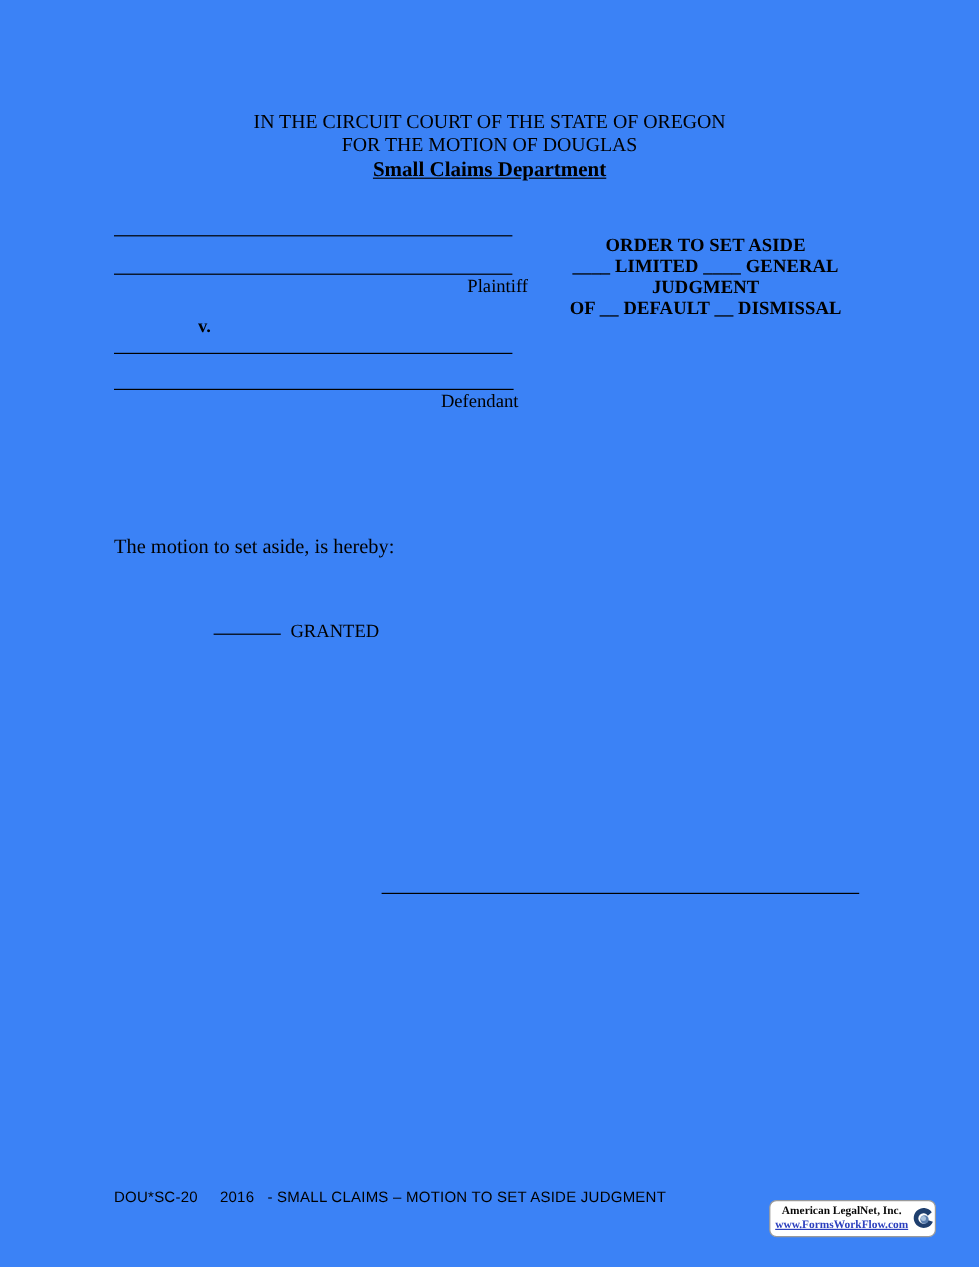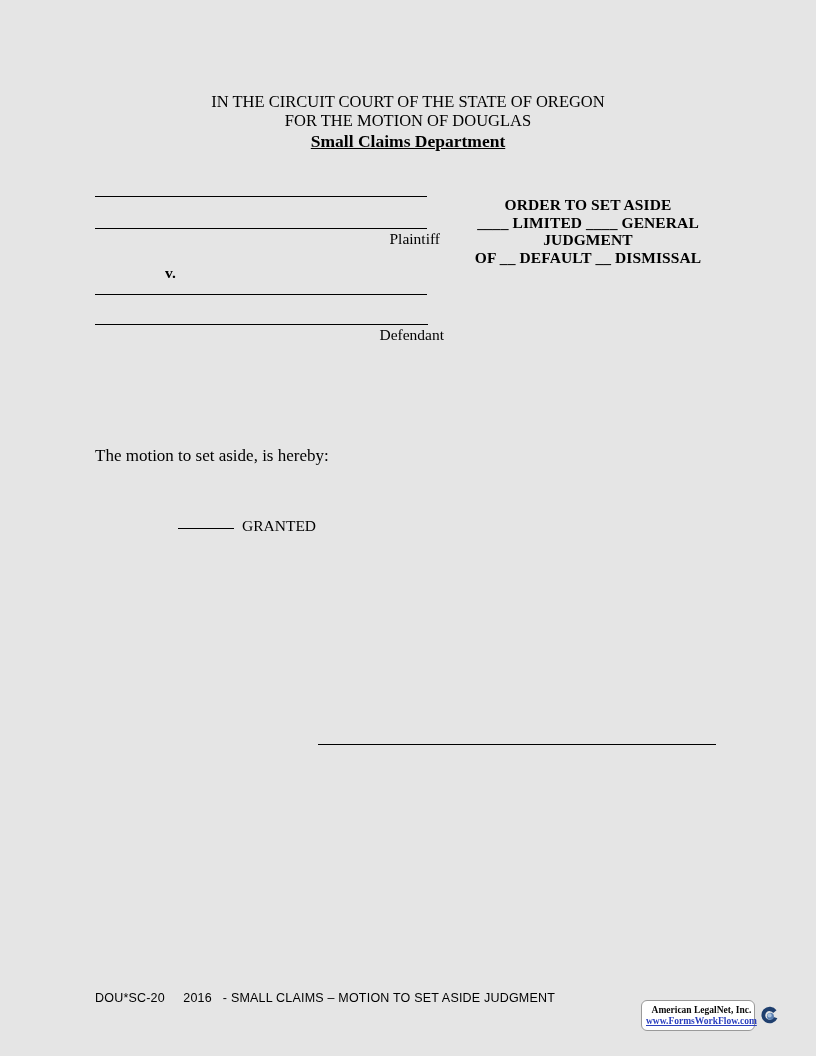--- a/index.html
+++ b/index.html
@@ -8,21 +8,21 @@
     background: #ffffff;
   }
   body {
     font-family: "Liberation Serif", "DejaVu Serif", serif;
     color: #000000;
   }
   .page {
     position: relative;
     width: 816px;
     height: 1056px;
-    background: #e5e5e5;
+    background: #3b82f6;
     overflow: hidden;
   }
 
   
   .court-header {
     position: absolute;
     left: 0;
     top: 92px;
     width: 816px;
     text-align: center;
@@ -66,21 +66,21 @@
   }
   .lbl-v {
     position: absolute;
     left: 70px;
     top: 78px;
     font-size: 15.5px;
     font-weight: bold;
   }
   .lbl-defendant {
     position: absolute;
-    left: 16px;
+    left: 4px;
     top: 140px;
     width: 333px;
     text-align: right;
     font-size: 15.5px;
   }
 
   
   .caption-right {
     position: absolute;
     left: 458px;
@@ -167,21 +167,21 @@
     font-family: "Liberation Sans", "DejaVu Sans", sans-serif;
     font-size: 12.5px;
     letter-spacing: 0.2px;
     white-space: pre;
   }
 
   .legalnet-badge {
     position: absolute;
     left: 641px;
     top: 1000px;
-    width: 114px;
+    width: 139px;
     height: 31px;
     border: 1px solid #9a9a9a;
     border-radius: 6px;
     background: #ffffff;
     display: flex;
     align-items: center;
     padding: 0 4px;
     box-sizing: border-box;
   }
   .badge-text {

